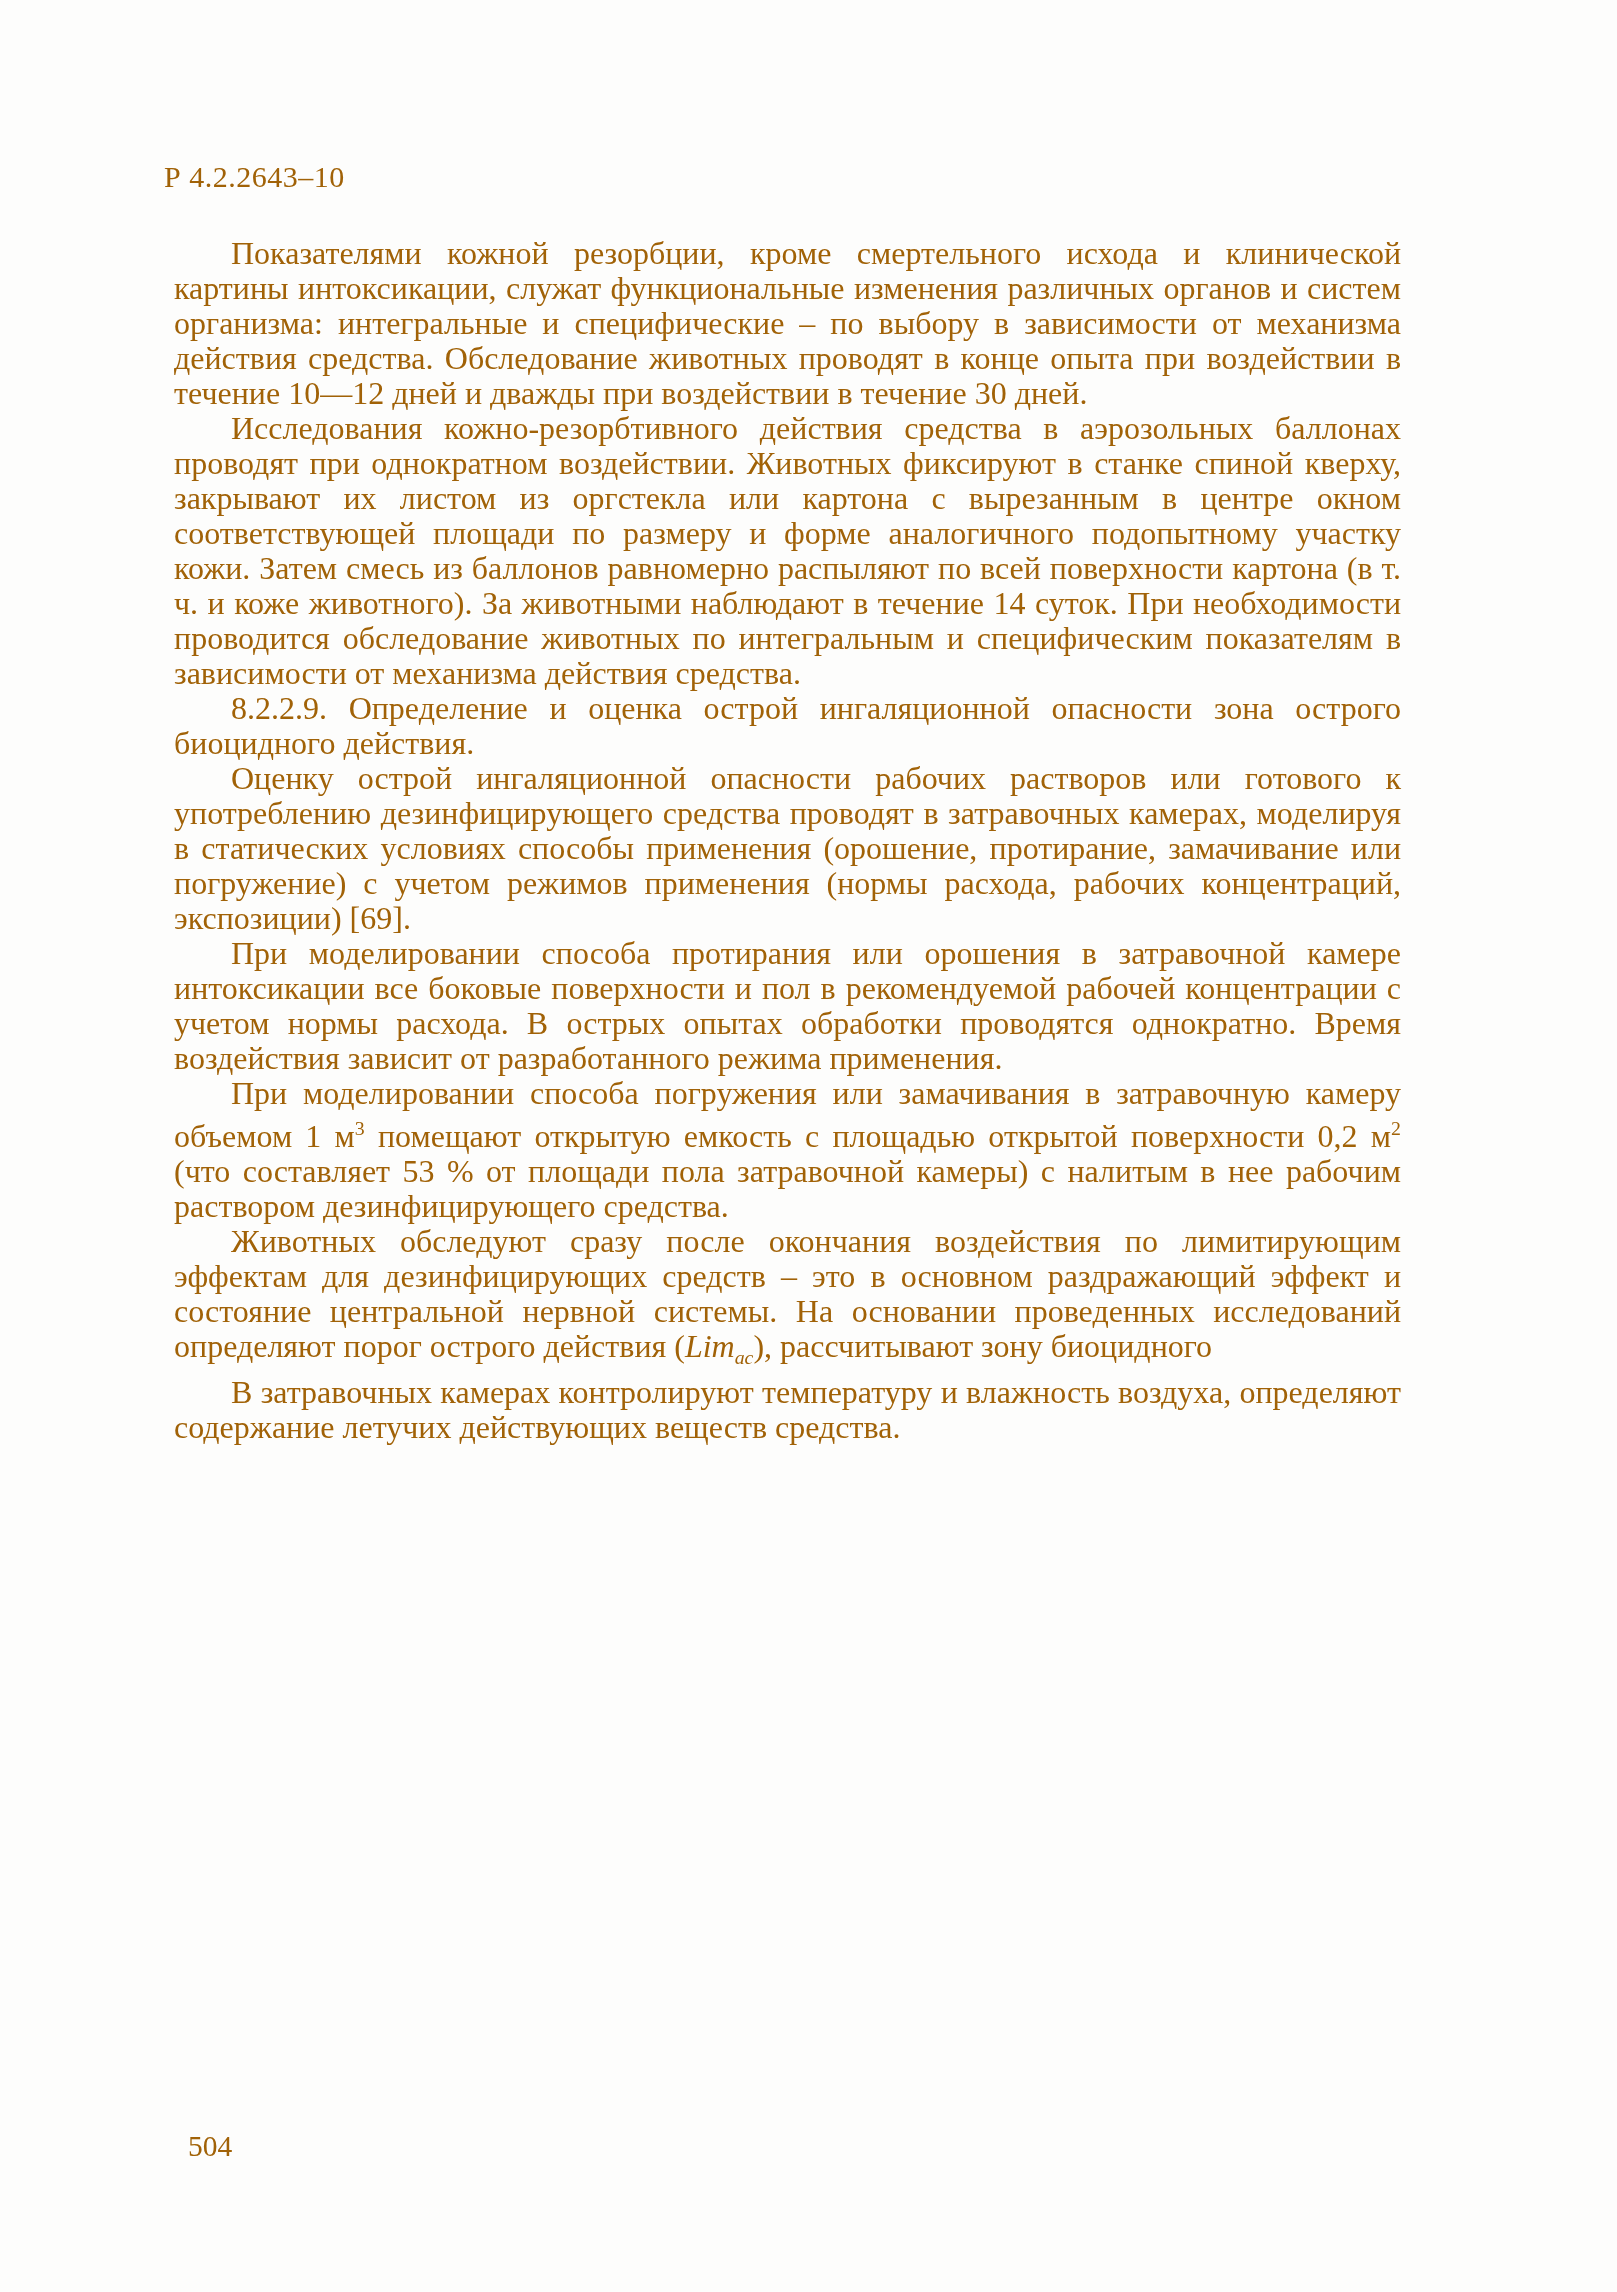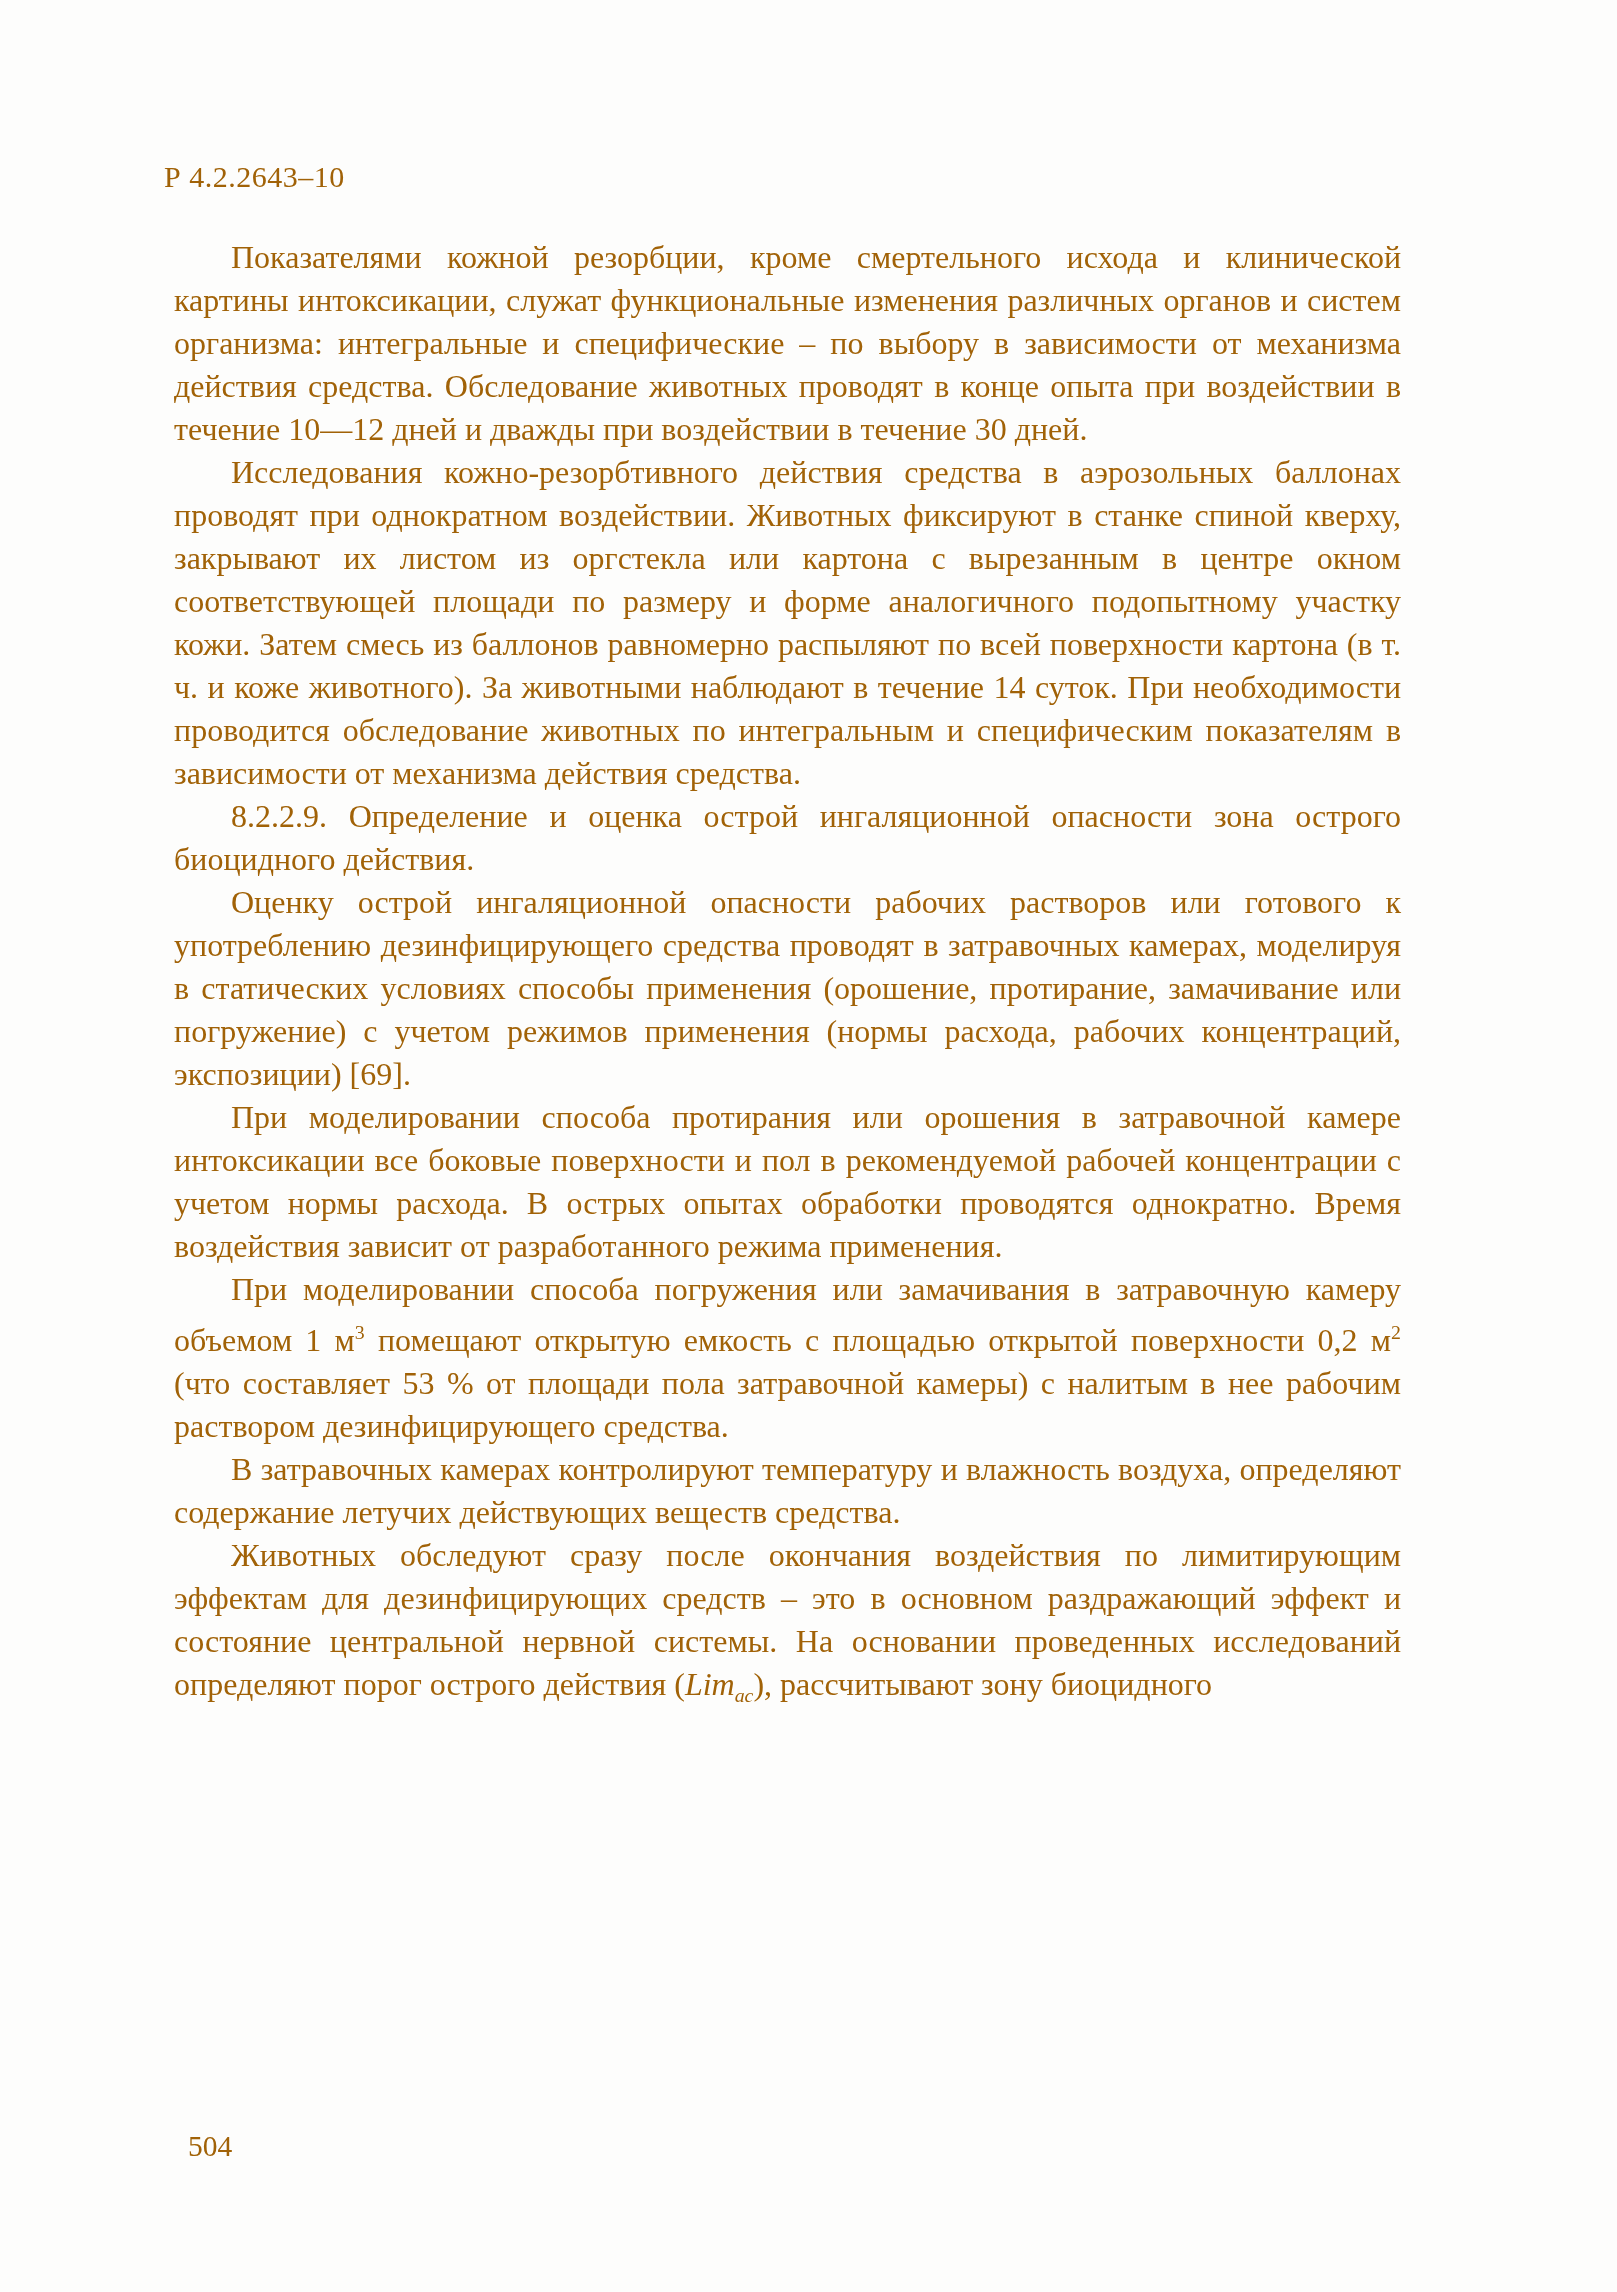--- a/index.html
+++ b/index.html
@@ -23,21 +23,21 @@
     font-size: 30px;
     letter-spacing: 0.5px;
     white-space: nowrap;
   }
   .body-text {
     position: absolute;
     left: 174px;
     top: 236px;
     width: 1227px;
     font-size: 32px;
-    line-height: 43px;
+    line-height: 35px;
     text-align: justify;
     text-justify: inter-word;
   }
   .body-text p {
     margin: 0;
     text-indent: 57px;
   }
   .footer {
     position: absolute;
     left: 188px;
@@ -61,20 +61,20 @@
 
   <div class="header">Р 4.2.2643–10</div>
 
   <div class="body-text">
     <p>Показателями кожной резорбции, кроме смертельного исхода и клинической картины интоксикации, служат функциональные изменения различных органов и систем организма: интегральные и специфические – по выбору в зависимости от механизма действия средства. Обследование животных проводят в конце опыта при воздействии в течение 10—12 дней и дважды при воздействии в течение 30 дней.</p>
     <p>Исследования кожно-резорбтивного действия средства в аэрозольных баллонах проводят при однократном воздействии. Животных фиксируют в станке спиной кверху, закрывают их листом из оргстекла или картона с вырезанным в центре окном соответствующей площади по размеру и форме аналогичного подопытному участку кожи. Затем смесь из баллонов равномерно распыляют по всей поверхности картона (в т. ч. и коже животного). За животными наблюдают в течение 14 суток. При необходимости проводится обследование животных по интегральным и специфическим показателям в зависимости от механизма действия средства.</p>
     <p>8.2.2.9. Определение и оценка острой ингаляционной опасности зона острого биоцидного действия.</p>
     <p>Оценку острой ингаляционной опасности рабочих растворов или готового к употреблению дезинфицирующего средства проводят в затравочных камерах, моделируя в статических условиях способы применения (орошение, протирание, замачивание или погружение) с учетом режимов применения (нормы расхода, рабочих концентраций, экспозиции) [69].</p>
     <p>При моделировании способа протирания или орошения в затравочной камере интоксикации все боковые поверхности и пол в рекомендуемой рабочей концентрации с учетом нормы расхода. В острых опытах обработки проводятся однократно. Время воздействия зависит от разработанного режима применения.</p>
     <p><span class="indent"></span><span>При моделировании способа погружения или замачивания в затравочную камеру объемом 1 м</span><sup>3</sup><span> помещают открытую емкость с площадью открытой поверхности 0,2 м</span><sup>2</sup><span> (что составляет 53 % от площади пола затравочной камеры) с налитым в нее рабочим раствором дезинфицирующего средства.</span></p>
+    <p><span>Животных обследуют сразу после окончания воздействия по лимитирующим эффектам для дезинфицирующих средств – это в основном раздражающий эффект и состояние центральной нервной системы. На основании проведенных исследований определяют порог острого действия (</span><span class="ital nb">Lim</span><sub class="ital">ac</sub><span>), рассчитывают зону биоцидного</span></p>
     <p>В затравочных камерах контролируют температуру и влажность воздуха, определяют содержание летучих действующих веществ средства.</p>
-    <p><span>Животных обследуют сразу после окончания воздействия по лимитирующим эффектам для дезинфицирующих средств – это в основном раздражающий эффект и состояние центральной нервной системы. На основании проведенных исследований определяют порог острого действия (</span><span class="ital nb">Lim</span><sub class="ital">ac</sub><span>), рассчитывают зону биоцидного</span></p>
   </div>
 
   <div class="footer">504</div>
 
 </div>
 
 
 </body></html>

